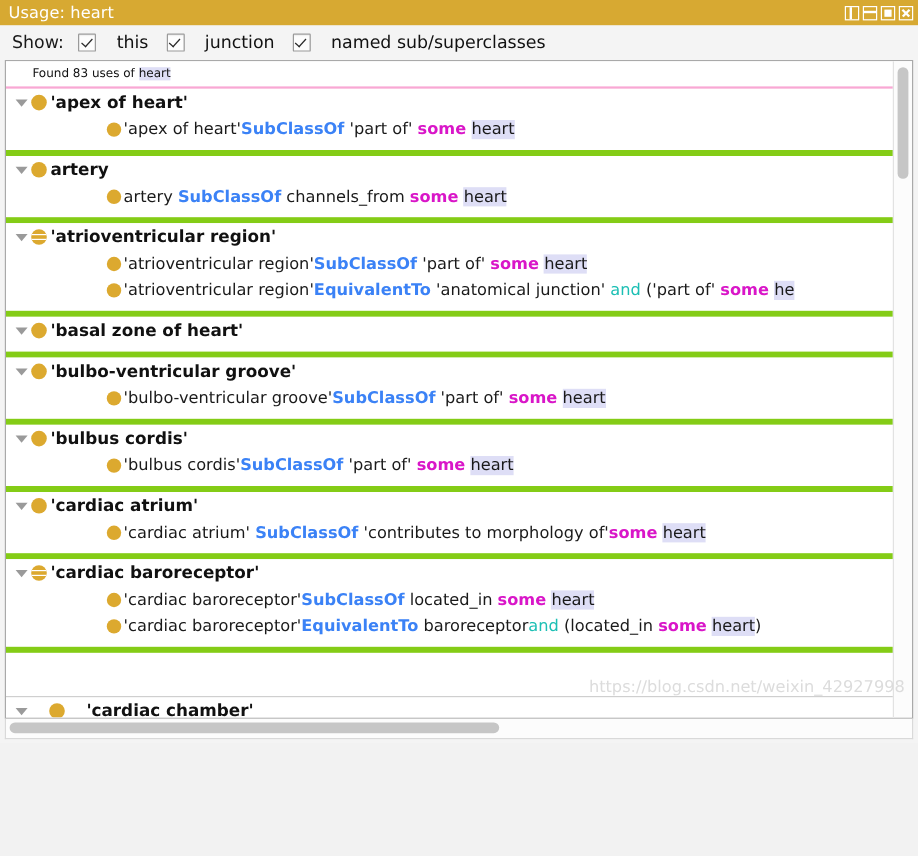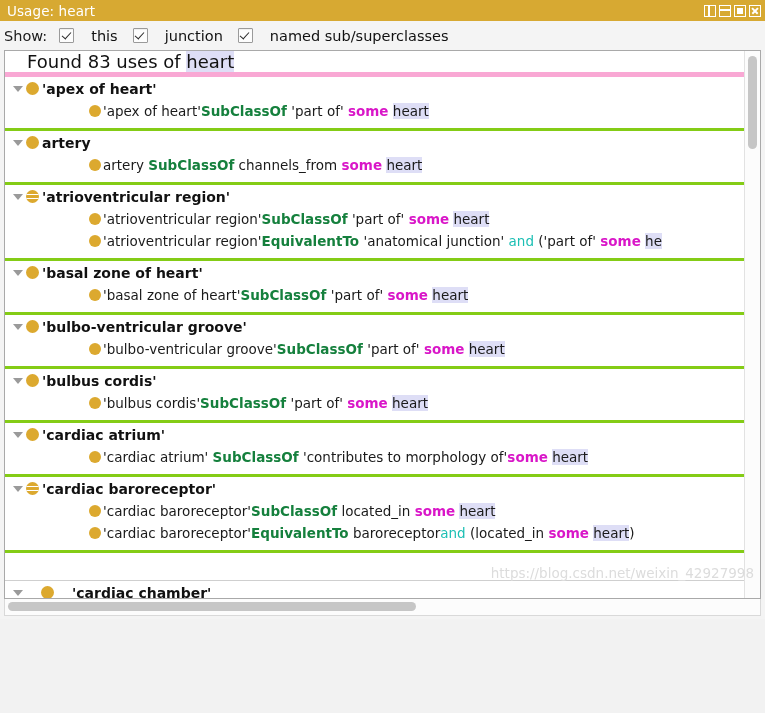--- a/index.html
+++ b/index.html
@@ -52,21 +52,21 @@
     content:"";position:absolute;left:1px;right:1px;top:4px;height:1.6px;background:#fff;
   }
   .win-btn.closex::before{transform:rotate(45deg);}
   .win-btn.closex::after{transform:rotate(-45deg);}
 
   
   .showbar{
     flex:0 0 29px;height:29px;
     background:#f4f4f4;
     display:flex;align-items:center;
-    padding-left:4px;
+    padding-left:10px;
     font-size:14.5px;color:#1a1a1a;
   }
   .showbar .lbl{margin-right:12px;}
   .chk-group{display:flex;align-items:center;margin-right:15px;}
   .chkbox{
     width:13px;height:13px;
     border:1px solid #9a9a9a;
     background:#fdfdfd;
     border-radius:1px;
     display:inline-block;position:relative;
@@ -90,28 +90,28 @@
     position:relative;
     overflow:hidden;
     display:flex;flex-direction:column;
   }
   .pane-inner{
     position:absolute;left:0;top:0;right:0;bottom:0;
     overflow:hidden;
   }
   .found{
     height:21px;line-height:21px;
-    font-size:18px;color:#111;
+    font-size:10px;color:#111;
     padding-left:22px;
-    border-bottom:5px solid #f9a8d4;
+    border-bottom:2px solid #f9a8d4;
     background:#fff;
     white-space:nowrap;
   }
   .group{
-    border-bottom:3px solid #84cc16;
+    border-bottom:5px solid #84cc16;
     background:#fff;
     padding-bottom:6px;
   }
   .grow{
     display:flex;align-items:center;
     height:23px;white-space:nowrap;
     padding-left:4px;
   }
   .twisty{
     width:17px;flex:0 0 17px;
@@ -145,21 +145,21 @@
     white-space:nowrap;
   }
   .drow{
     display:flex;align-items:center;
     height:22px;white-space:nowrap;
     padding-left:84px;
     font-size:13.5px;color:#1a1a1a;
   }
   .drow .cicon{width:12px;height:12px;flex:0 0 12px;margin-right:2px;}
   .axiom{white-space:nowrap;}
-  .kw{color:#15803d;font-weight:bold;}
+  .kw{color:#3b82f6;font-weight:bold;}
   .some{color:#d916c8;font-weight:bold;text-align:right;}
   .and{color:#1cbfb4;font-weight:normal;}
   .hl{background:#dedef6;}
 
   
   .vscroll{
     position:absolute;right:0;top:0;bottom:0;width:15px;
     background:#fcfcfc;border-left:1px solid #e2e2e2;
     z-index:5;
   }
@@ -274,24 +274,20 @@
               <span class="axiom"><span>'atrioventricular region'</span><span class="kw">EquivalentTo</span><span> 'anatomical junction'</span><span> </span><span class="and">and</span><span> ('part of'</span><span> </span><span class="some">some</span><span> </span><span class="hl">he</span></span>
             </div>
           </div>
           <div class="group">
             <div class="grow">
               <span class="twisty">
                 <i></i>
               </span>
               <span class="cicon"></span>
               <span class="gname">'basal zone of heart'</span>
-            </div>
-            <div class="drow">
-              <span class="cicon"></span>
-              <span class="axiom"><span>'basal zone of heart'</span><span class="kw">SubClassOf</span><span> </span><span>'part of'</span><span> </span><span class="some">some</span><span> </span><span class="hl">heart</span></span>
             </div>
           </div>
           <div class="group">
             <div class="grow">
               <span class="twisty">
                 <i></i>
               </span>
               <span class="cicon"></span>
               <span class="gname">'bulbo-ventricular groove'</span>
             </div>

